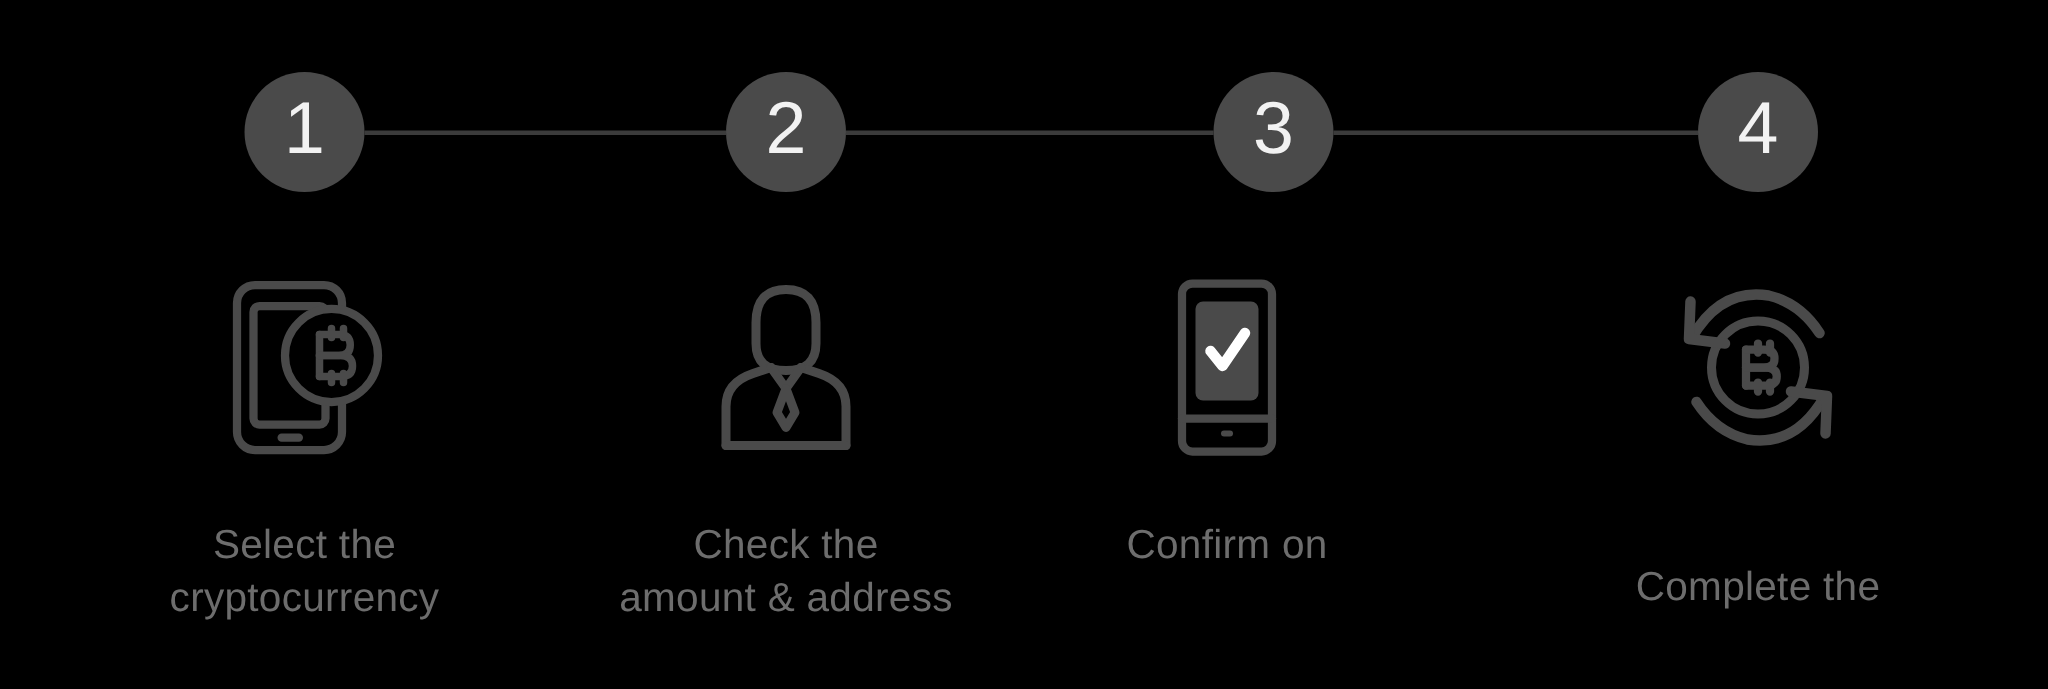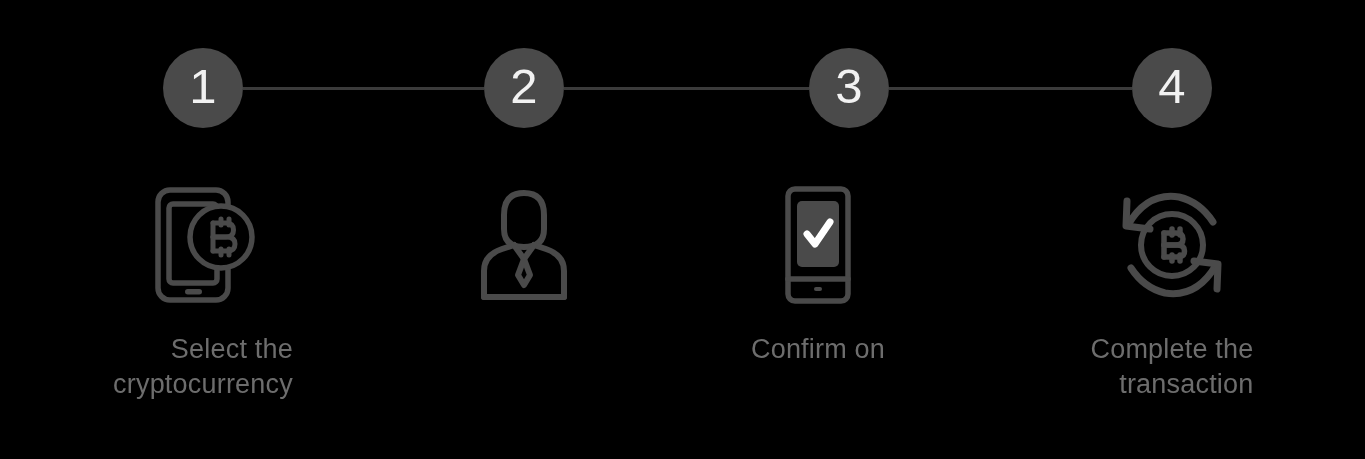--- a/index.html
+++ b/index.html
@@ -55,22 +55,22 @@
     flex-direction:column;
     align-items:center;
   }
   .icon-wrap {
     height:135px;
     display:flex;
     align-items:center;
     justify-content:center;
   }
   .caption {
-    margin-top:22px;
-    text-align:right;
+    margin-top:36px;
+    text-align:center;
     color:#6d6d6d;
     font-size:27px;
     line-height:35px;
     font-weight:400;
     letter-spacing:0.2px;
     white-space:nowrap;
   }
   .caption .l2 { display:block; }
 </style>
 </head>
@@ -126,57 +126,60 @@
         <g fill="none" stroke="#4a4a4a" stroke-width="6" stroke-linecap="round" stroke-linejoin="round">
           <path d="M36 36 Q36 14 56 14 Q76 14 76 36 L76 50 Q76 68 56 68 Q36 68 36 50 Z"></path>
           <path d="M16 118 L16 92 Q16 76 34 70 L46 66"></path>
           <path d="M96 118 L96 92 Q96 76 78 70 L66 66"></path>
           <path d="M16 118 L96 118"></path>
           <path d="M46 66 L56 80 L66 66"></path>
           <path d="M56 80 L50 96 L56 106 L62 96 Z"></path>
         </g>
       </svg>
     </div>
+    <div class="caption">
+      <span>Check the</span>
+      <span class="l2">amount &amp; address</span>
+    </div>
   </div>
 
   <div class="col" style="left:688px;">
     <div class="icon-wrap">
       <svg width="112" height="128" viewBox="0 0 112 128">
         <g fill="none" stroke="#4a4a4a" stroke-width="5.5" stroke-linecap="round" stroke-linejoin="round">
           <rect x="26" y="10" width="60" height="112" rx="7"></rect>
           <path d="M26 100 L86 100"></path>
         </g>
         <rect x="35" y="22" width="42" height="66" rx="5" fill="#4a4a4a"></rect>
         <path d="M45 55 L53 65 L68 43" fill="none" stroke="#ffffff" stroke-width="7" stroke-linecap="round" stroke-linejoin="round"></path>
         <rect x="52" y="108" width="8" height="4" rx="2" fill="#4a4a4a"></rect>
       </svg>
     </div>
     <div class="caption">
       <span>Confirm on</span>
     </div>
   </div>
 
-  <div class="col" style="left:1042px;">
+  <div class="col" style="left:1042px;gap:28px;">
     <div class="icon-wrap">
       <svg width="122" height="128" viewBox="0 0 122 128">
         <g fill="none" stroke="#4a4a4a" stroke-width="6" stroke-linecap="round" stroke-linejoin="round">
           <circle cx="61" cy="66" r="31"></circle>
         </g>
         <g fill="none" stroke="#4a4a4a" stroke-width="5.5" stroke-linecap="round" stroke-linejoin="round">
           <path d="M53 54 L53 78 M61 50 L61 56 M61 76 L61 82 M69 50 L69 56 M69 76 L69 82"></path>
           <path d="M53 54 L65 54 Q72 54 72 60 Q72 66 65 66 L53 66"></path>
           <path d="M53 66 L66 66 Q73.5 66 73.5 72 Q73.5 78 66 78 L53 78"></path>
         </g>
         <g fill="none" stroke="#4a4a4a" stroke-width="7" stroke-linecap="round" stroke-linejoin="round">
           <path d="M17 46 Q36 13 68 18 Q89 23 102 43"></path>
           <path d="M16 22 L15 47 L39 50"></path>
           <path d="M105 86 Q86 119 54 114 Q33 109 20 89"></path>
           <path d="M106 110 L107 85 L83 82"></path>
         </g>
       </svg>
     </div>
     <div class="caption">
       <span>Complete the</span>
-      <span class="l2">transaction</span>
     </div>
   </div>
 
 </div>
 
 </body></html>

